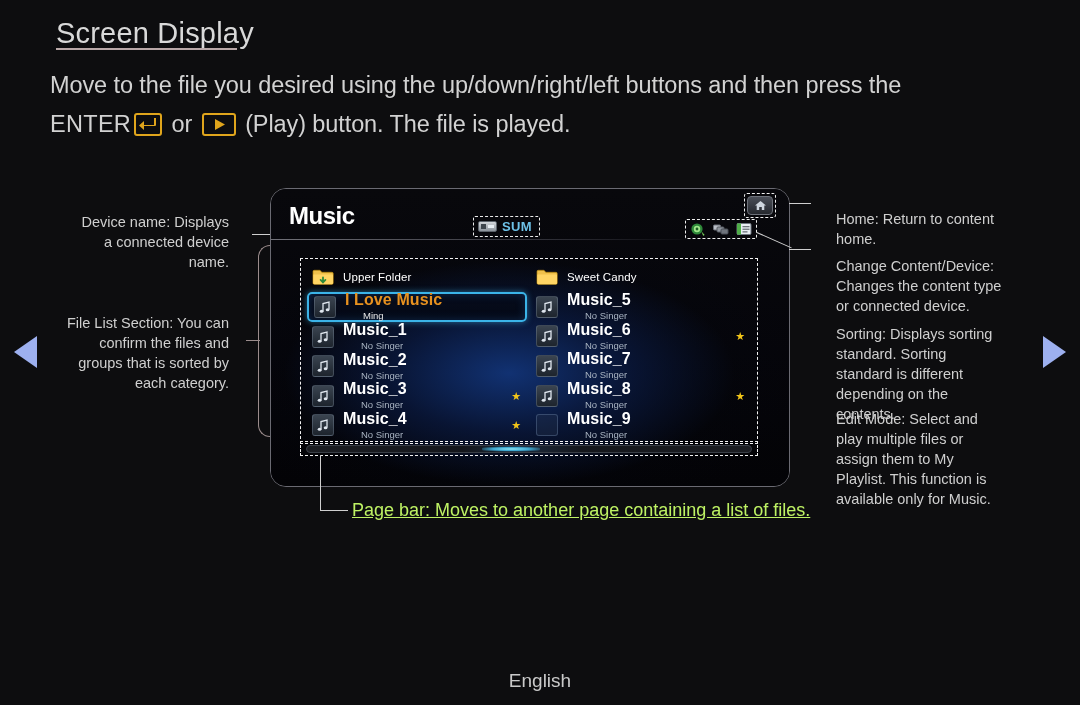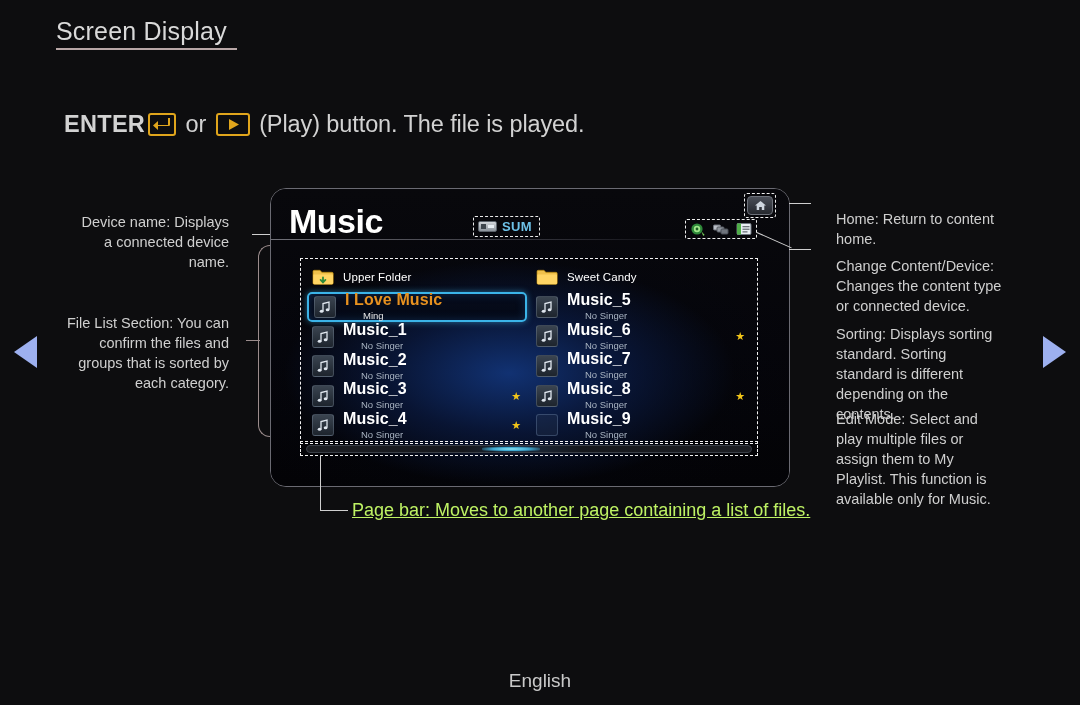--- a/index.html
+++ b/index.html
@@ -14,21 +14,21 @@
     font-family: "Liberation Sans", sans-serif;
     color: #d8d8d8;
     position: relative;
   }
 
   
   .page-title {
     position: absolute;
     left: 56px;
     top: 17px;
-    font-size: 25px;
+    font-size: 29px;
     color: #d9d9d9;
     letter-spacing: 0.2px;
   }
   .page-title-underline {
     position: absolute;
     left: 56px;
     top: 48px;
     width: 181px;
     height: 2px;
     background: #b9a7a7;
@@ -38,23 +38,22 @@
     position: absolute;
     left: 50px;
     top: 66px;
     width: 990px;
     font-size: 23.5px;
     line-height: 39px;
     color: #d2d2d2;
     letter-spacing: -0.1px;
   }
   .instruction .enter-word {
-    font-weight: bold;
+    font-weight: normal;
     letter-spacing: 0.3px;
-    margin-left: 14px;
   }
   .key-icon {
     display: inline-block;
     vertical-align: -4px;
     border: 2px solid #e0a51c;
     border-radius: 3px;
     box-sizing: border-box;
     position: relative;
     margin: 0 3px;
   }
@@ -104,21 +103,21 @@
     position: absolute;
     inset: 0;
     background:
       radial-gradient(ellipse 300px 150px at 46% 62%, rgba(18,52,120,0.95) 0%, rgba(10,26,66,0.75) 40%, rgba(3,6,16,0.2) 75%, rgba(0,0,0,0) 100%),
       linear-gradient(180deg, #08080c 0%, #05050a 55%, #030306 100%);
   }
   .tv-title {
     position: absolute;
     left: 18px;
     top: 13px;
-    font-size: 34px;
+    font-size: 24px;
     font-weight: bold;
     color: #ffffff;
     letter-spacing: -0.5px;
   }
   .tv-title-rule {
     position: absolute;
     left: 0px;
     top: 50px;
     width: 430px;
     height: 1px;
@@ -358,21 +357,21 @@
     text-decoration: underline;
   }
 </style>
 </head>
 <body>
 
 <div class="page-title">Screen Display</div>
 <div class="page-title-underline"></div>
 
 <div class="instruction">
-  <br>
+  <span>Move to the file you desired using the up/down/right/left buttons and then press the</span><br>
   <span class="enter-word">ENTER</span><span class="key-icon key-enter"><svg width="24" height="19" viewBox="0 0 24 19">
         <path d="M18 3 V10 H8 V6 L3 10.5 L8 15 V11 H19 a1 1 0 0 0 1 -1 V3 Z" fill="#e0a51c"></path>
       </svg></span><span> or </span><span class="key-icon key-play"><svg width="30" height="19" viewBox="0 0 30 19">
         <polygon points="11,4 21,9.5 11,15" fill="#e0a51c"></polygon>
       </svg></span><span> (Play) button. The file is played.</span>
 </div>
 
 <div class="nav-arrow left"></div>
 <div class="nav-arrow right"></div>
 

